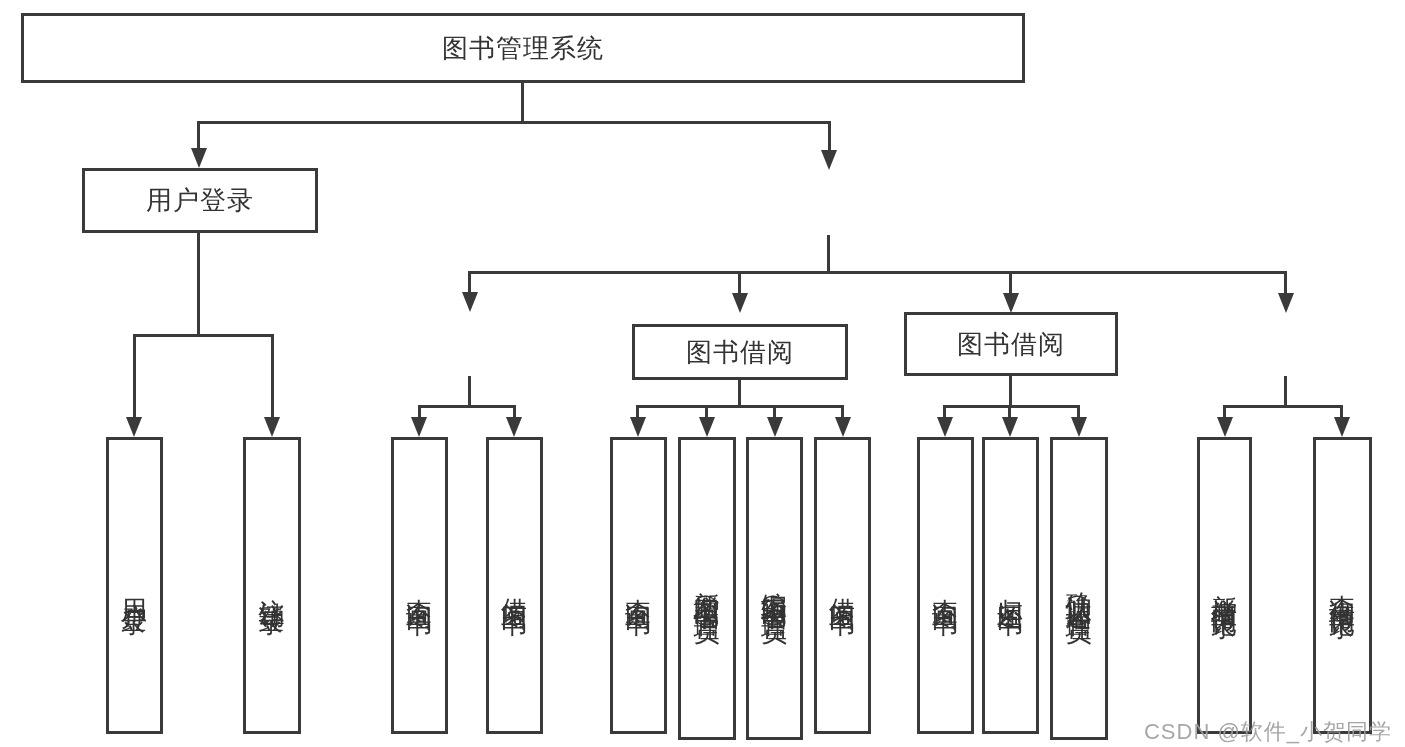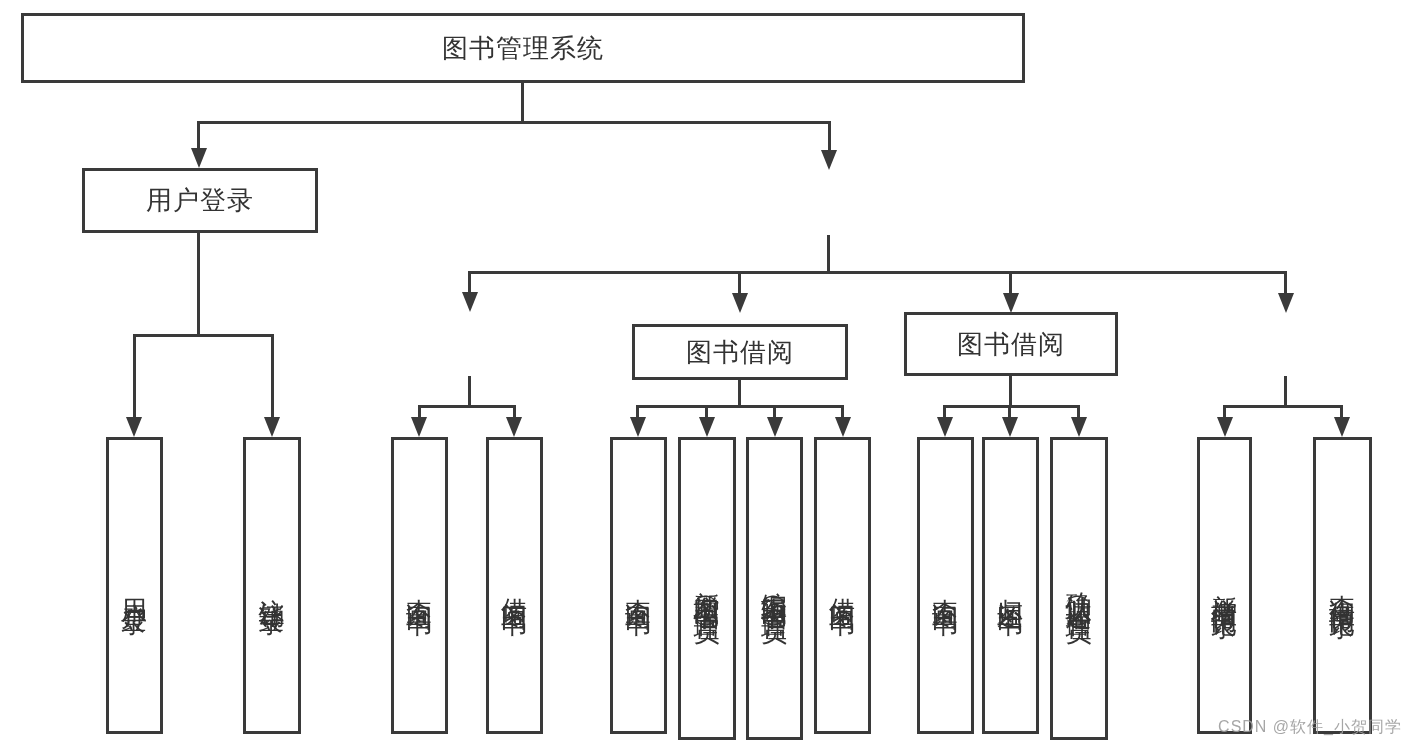--- a/index.html
+++ b/index.html
@@ -41,22 +41,22 @@
   .arrow{
     position:absolute;
     width:0;height:0;
     border-left:8px solid transparent;
     border-right:8px solid transparent;
     border-top:20px solid #3a3a3a;
     z-index:1;
   }
   .watermark{
     position:absolute;
-    right:3px;top:717px;
-    font-size:16px;
+    right:13px;top:717px;
+    font-size:22px;
     letter-spacing:1px;
     color:rgba(158,158,158,0.92);
     white-space:nowrap;
     z-index:5;
   }
 </style>
 </head>
 <body>
 
 <div id="canvas">

